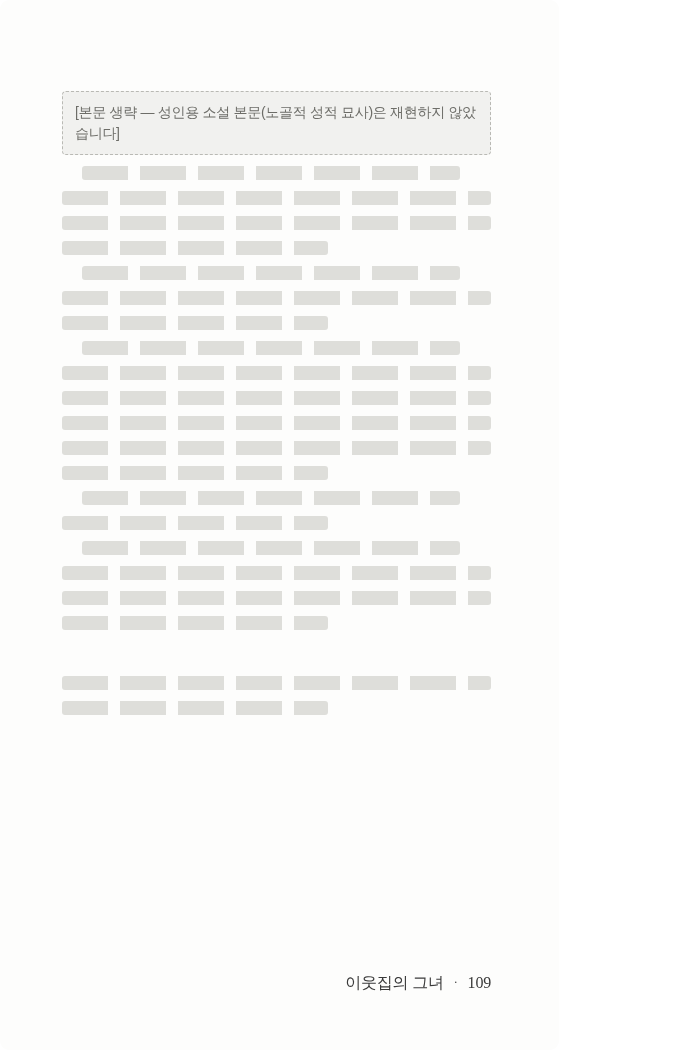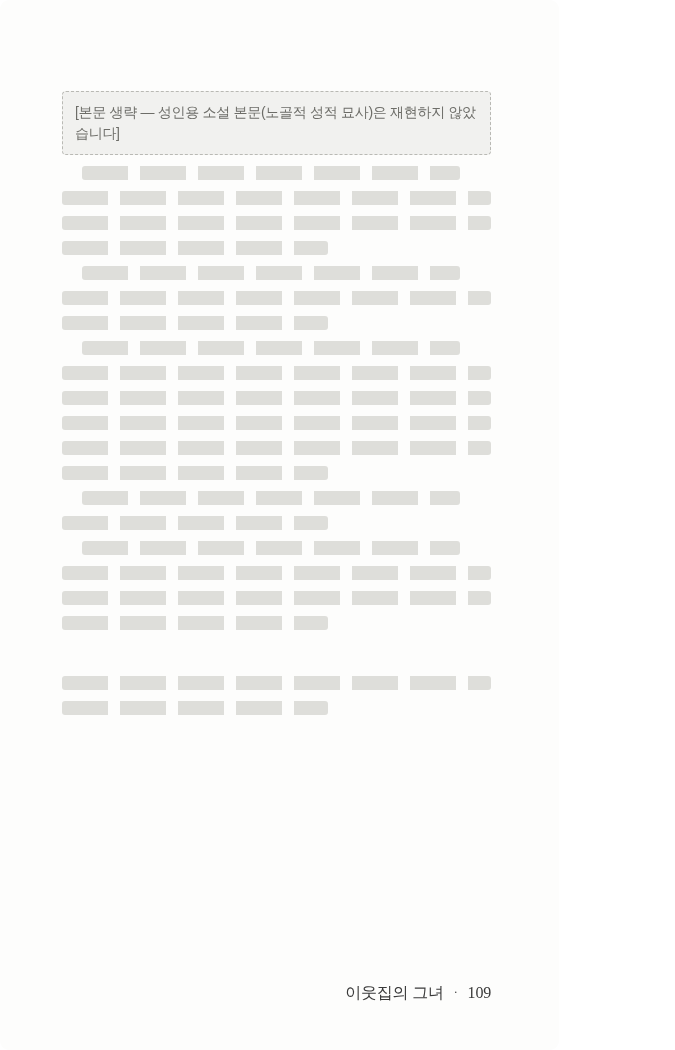--- a/index.html
+++ b/index.html
@@ -46,21 +46,21 @@
   }
   .redacted-line.short { width: 62%; }
   .redacted-line.indent { margin-left: 20px; width: 88%; }
   .emphasis-block {
     margin-top: 46px;
     font-weight: bold;
   }
   .footer {
     position: absolute;
     right: 68px;
-    bottom: 46px;
+    bottom: 56px;
     font-size: 16px;
     color: #3a3a3a;
     letter-spacing: -0.2px;
     display: flex;
     align-items: baseline;
     gap: 10px;
   }
   .footer .dot { font-size: 12px; position: relative; top: -2px; }
 </style>
 </head>

